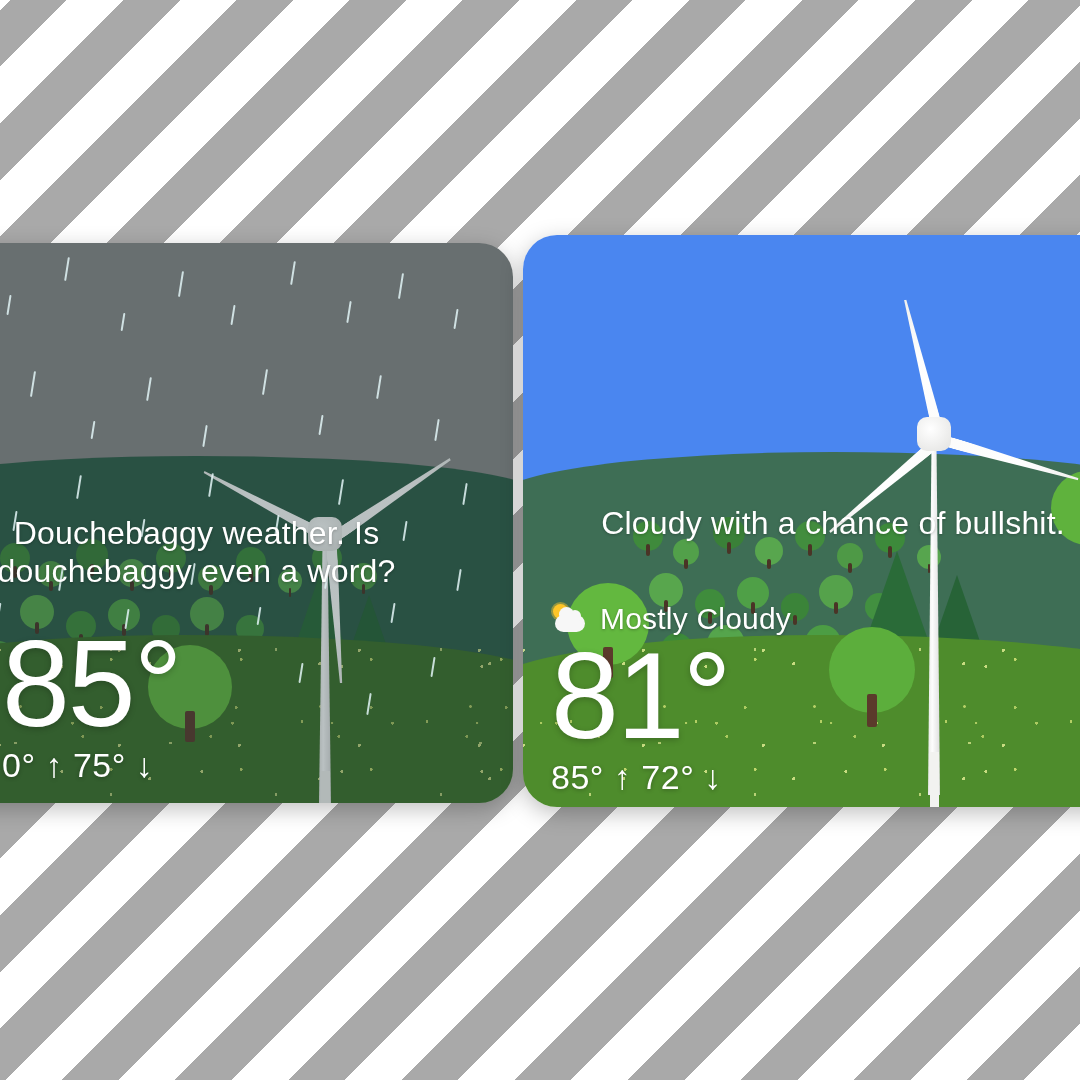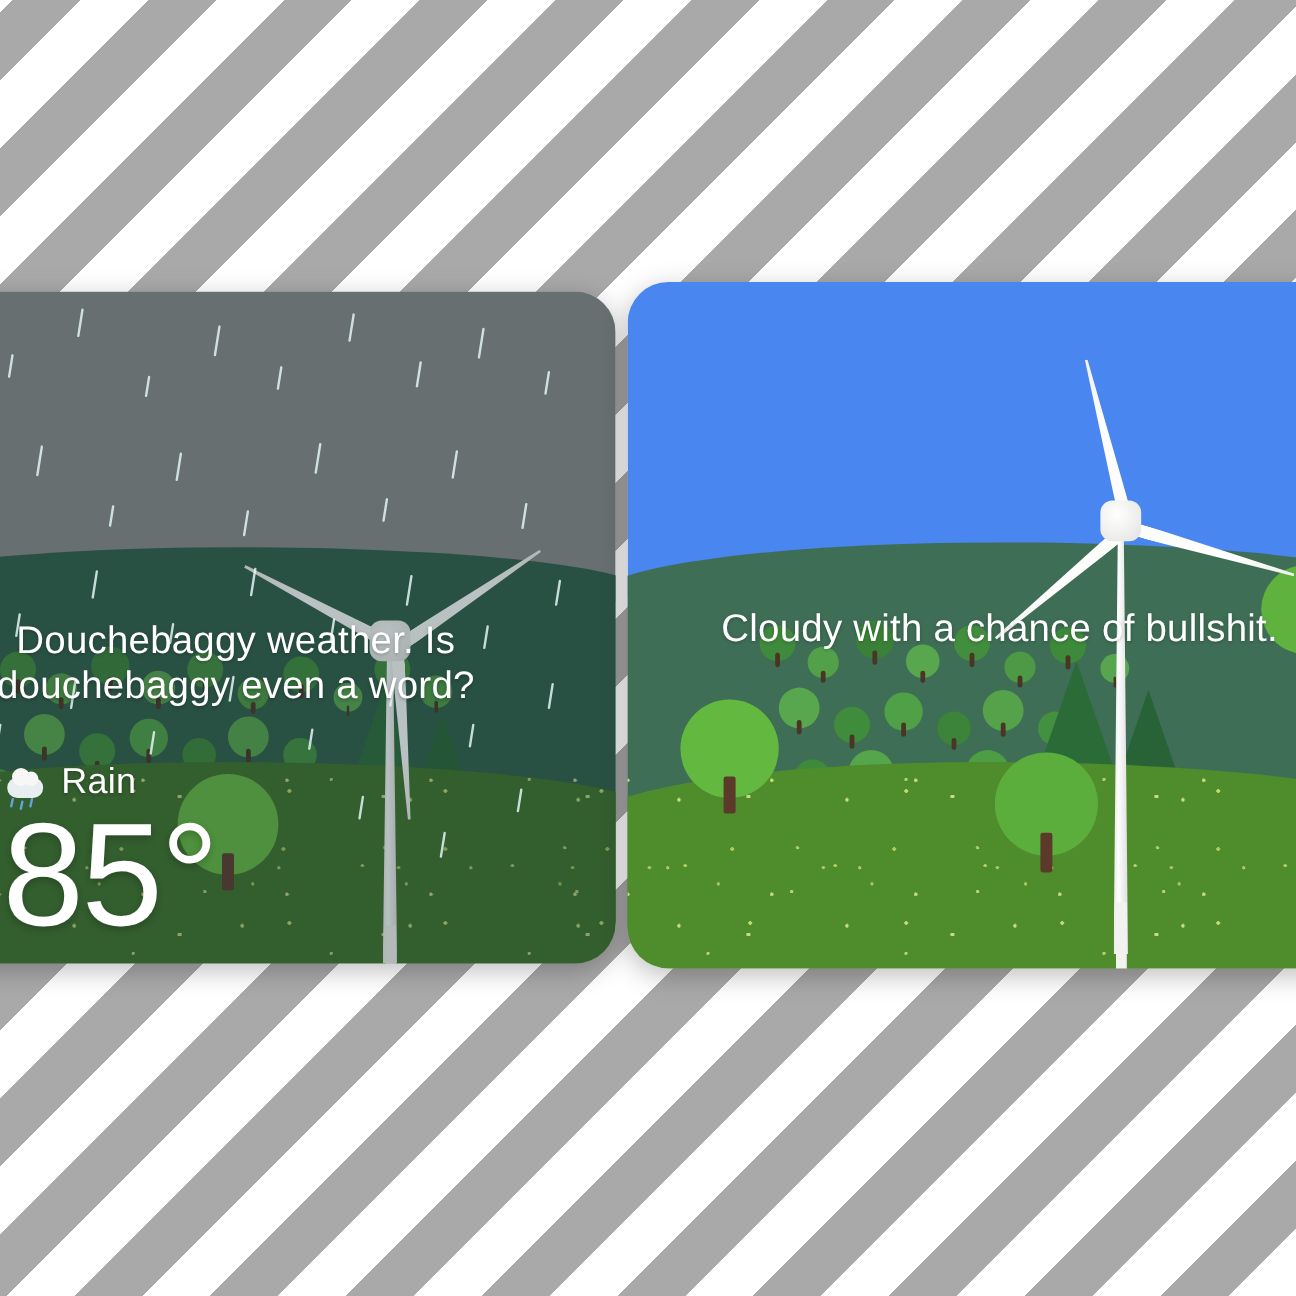--- a/index.html
+++ b/index.html
@@ -356,32 +356,22 @@
       <div class="drop" style="left:420px;top:420px;height:20px;"></div>
       <div class="drop" style="left:488px;top:450px;height:22px;"></div>
       <div class="drop" style="left:552px;top:414px;height:20px;"></div>
     </div>
   </div>
 
   <div class="quote" id="quote-left">Douchebaggy weather. Is
 douchebaggy even a word?</div>
 
   <div class="readout" style="left:122px;bottom:18px;">
-    <div class="cond-row">
-      <span class="cond-icon">
-        <span class="cloud-shape" style="background:#e9eef0;"></span>
-        <span class="rain-lines">
-          <i style="left:0"></i>
-            <i style="left:8px;top:2px"></i>
-            <i style="left:16px"></i>
-        </span>
-      </span>
-      <span class="cond-label">Rain</span>
-    </div>
     <div class="temp">85°</div>
+    <div class="hilo">0° ↑  75° ↓</div>
   </div>
 </div>
 
 <div class="card" id="card-right">
 
   <div class="scene">
     <div class="sky sunny"></div>
     <div class="hill"></div>
 
     <div class="tree" style="left:110px;top:286px;width:30px;height:30px;">
@@ -489,13 +479,24 @@
       <div class="base"></div>
       <div class="blade" style="transform:rotate(-104deg);"></div>
       <div class="blade" style="transform:rotate(16deg);"></div>
       <div class="blade" style="transform:rotate(140deg);"></div>
       <div class="hub"></div>
     </div>
   </div>
 
   <div class="quote" id="quote-right">Cloudy with a chance of bullshit.</div>
 
+  <div class="readout" style="left:28px;bottom:10px;">
+    <div class="cond-row">
+      <span class="cond-icon">
+        <span class="sun-shape"></span>
+        <span class="cloud-shape"></span>
+      </span>
+      <span class="cond-label">Mostly Cloudy</span>
+    </div>
+    <div class="temp">81°</div>
+    <div class="hilo">85° ↑  72° ↓</div>
+  </div>
 </div>
 
 </body></html>

